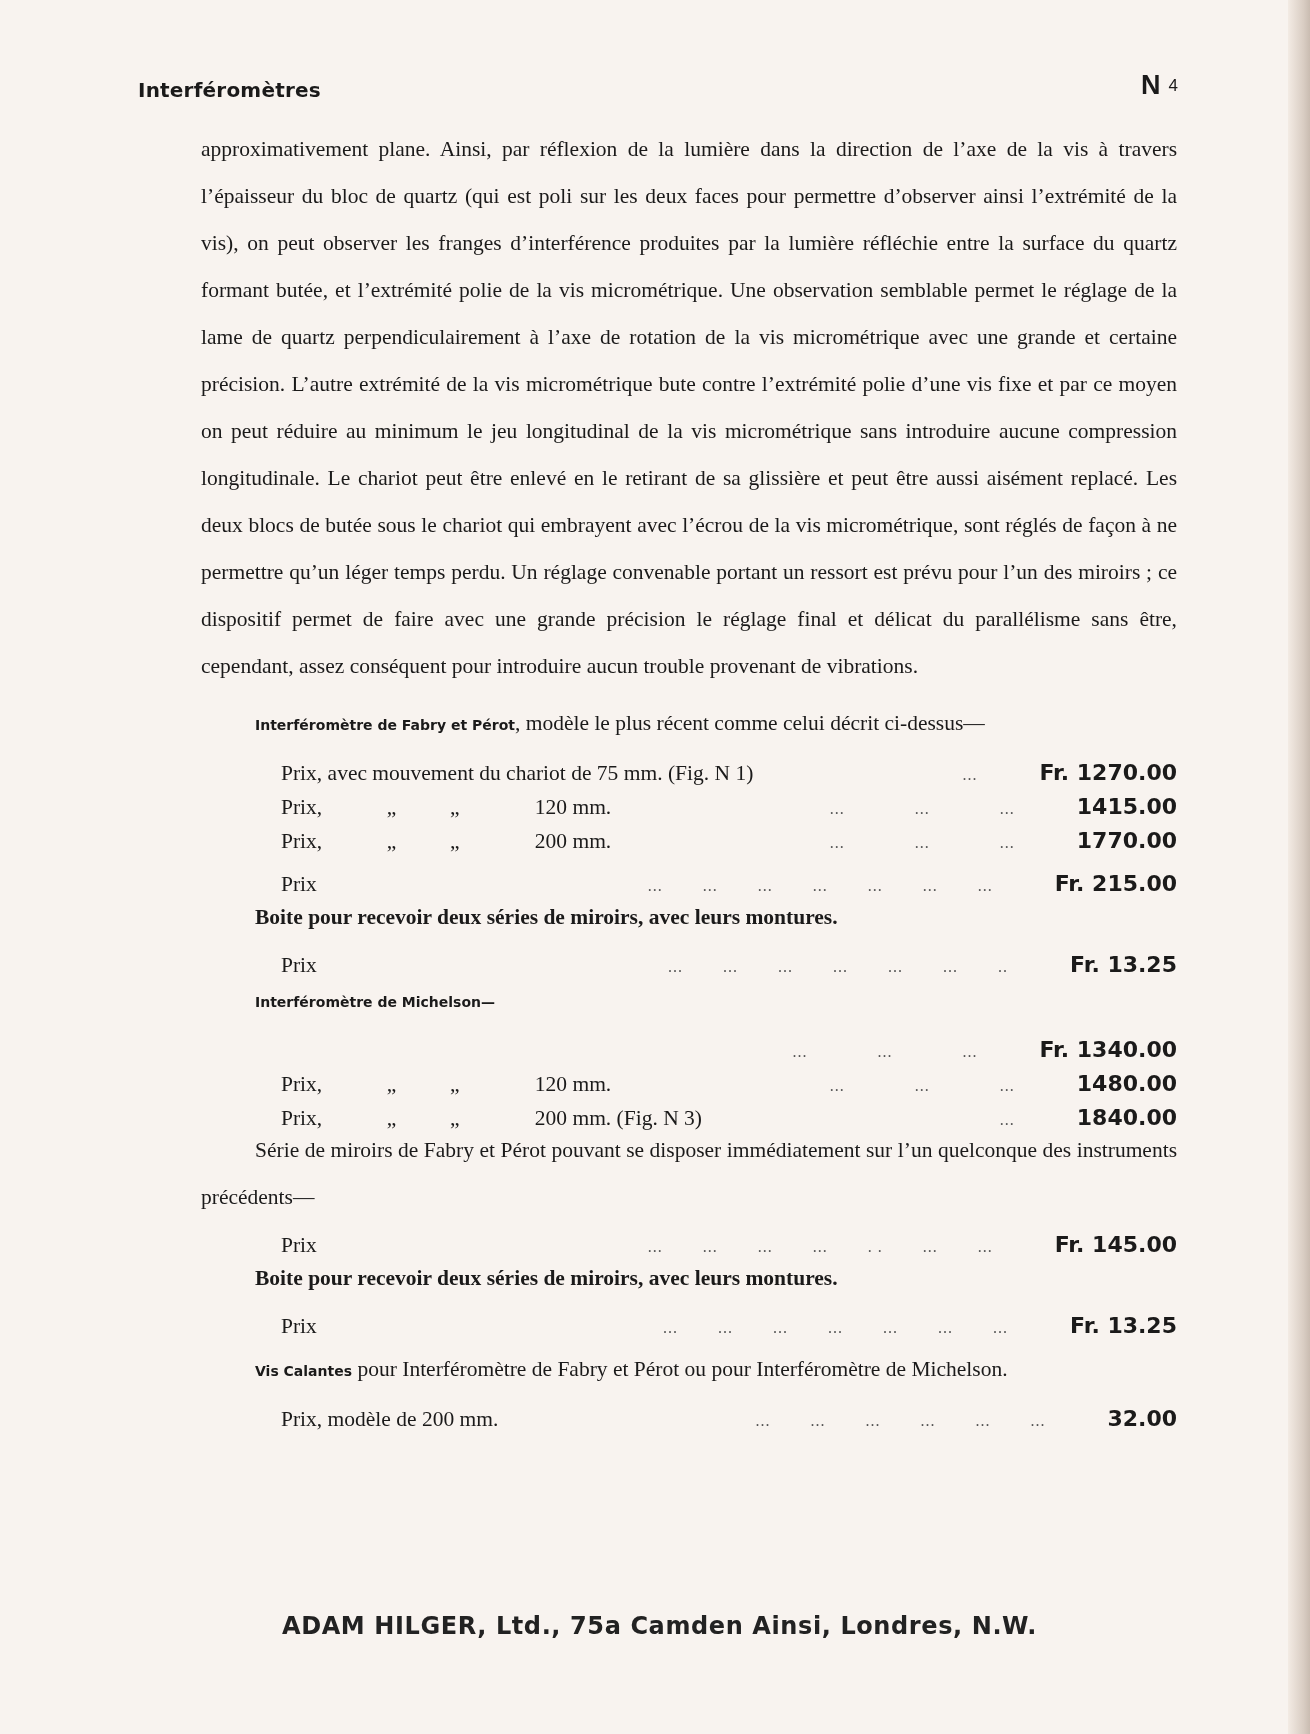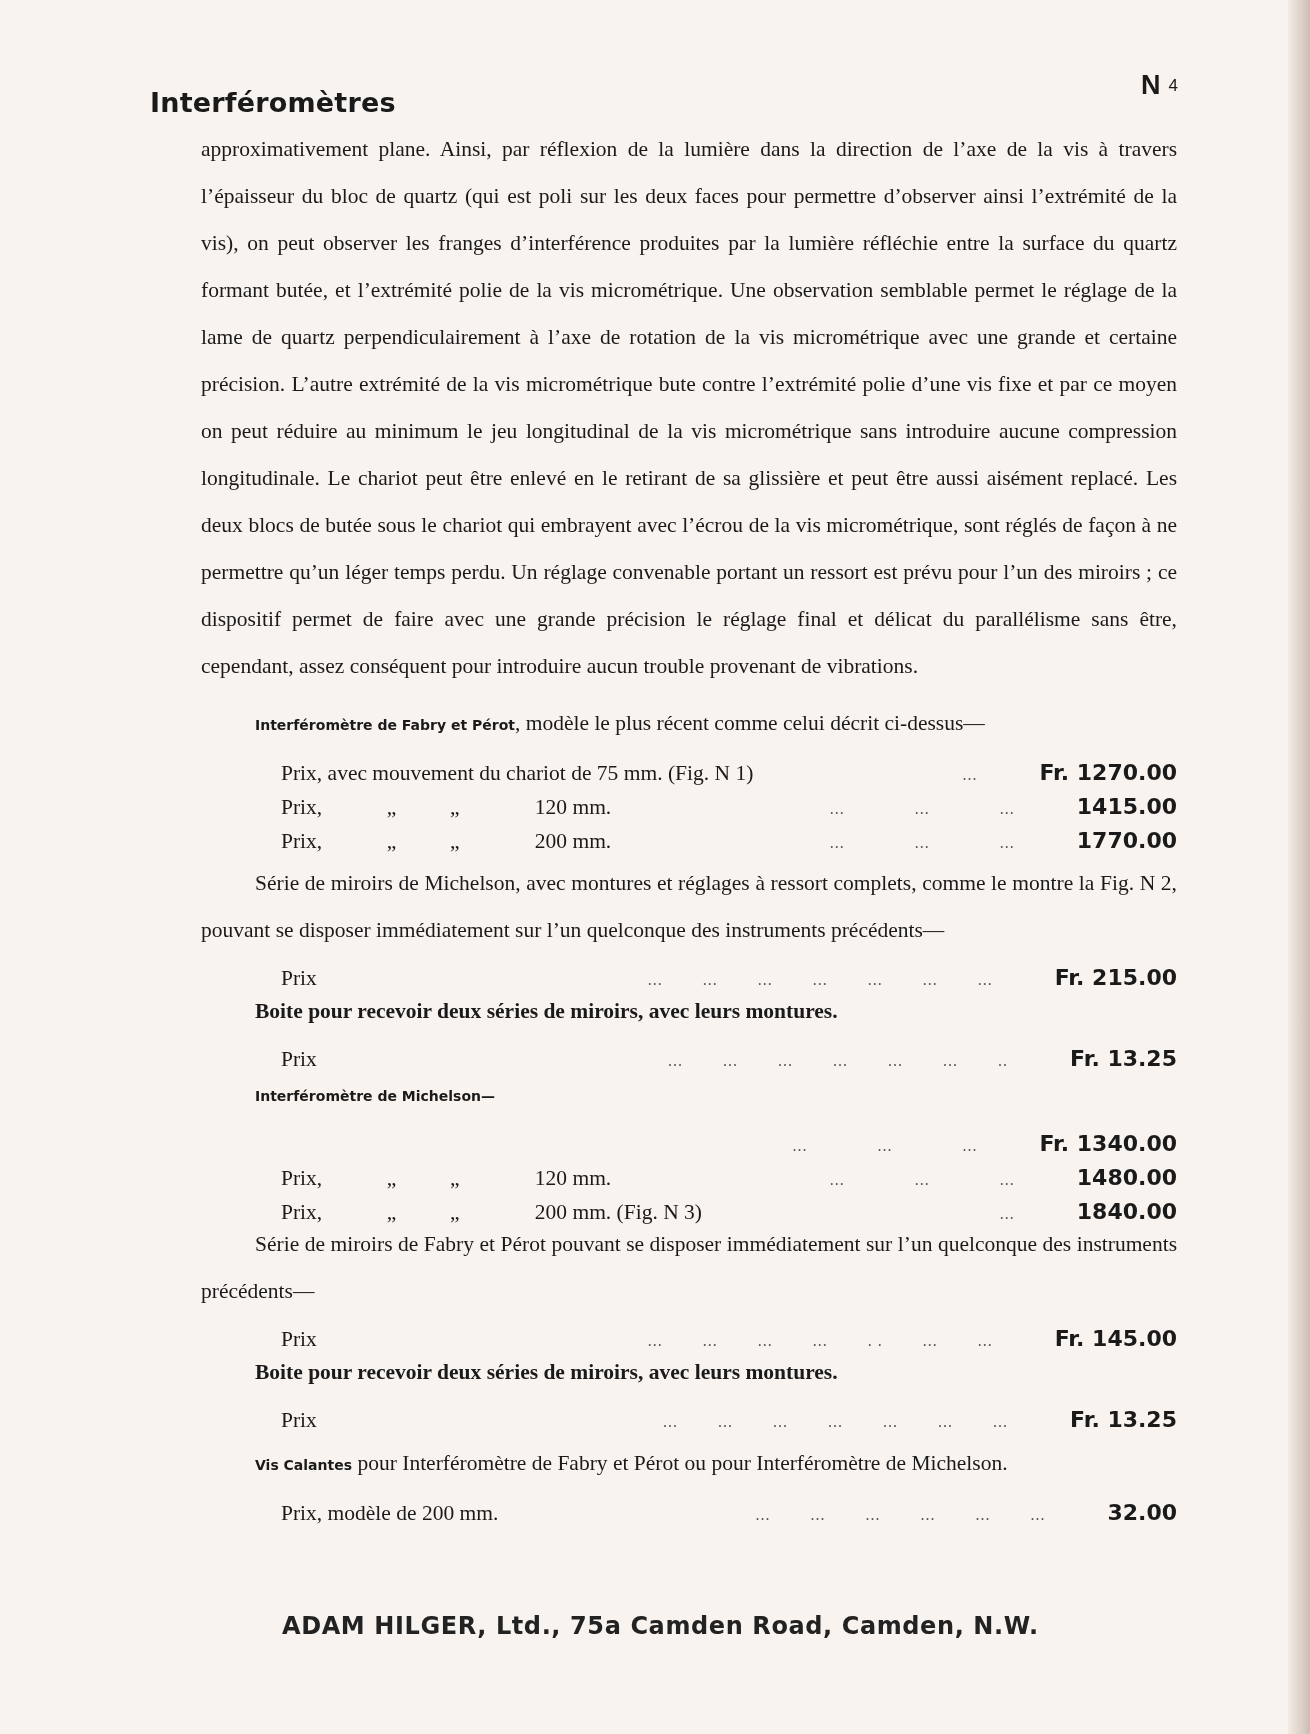--- a/index.html
+++ b/index.html
@@ -10,23 +10,23 @@
       color: #1b1a1a;
     }
     .page-edge {
       position: absolute; top: 0; right: 0; width: 22px; height: 1734px;
       background: linear-gradient(to right, #f3ebe4, #d9cdc3 70%, #c9bcb1);
     }
     .running-head {
       position: absolute; top: 70px; left: 138px; width: 1040px; height: 36px;
     }
     .running-title {
-      position: absolute; left: 0; top: 17px;
+      position: absolute; left: 0; top: 8px;
       font-family: "DejaVu Sans", sans-serif; font-weight: bold;
-      font-size: 27px; letter-spacing: 0.2px; margin-left: 12px;
+      font-size: 20px; letter-spacing: 0.2px;
     }
     .page-no {
       position: absolute; right: 0; top: 0;
       font-family: Liberation Sans, sans-serif; font-weight: bold; font-size: 27px;
     }
     .page-no .num { font-size: 17px; font-weight: normal; margin-left: 8px; vertical-align: 3px; }
     .body-text {
       position: absolute; left: 201px; top: 126px; width: 976px;
       font-family: "Liberation Serif", serif; font-size: 21.5px; line-height: 47px;
     }
@@ -80,21 +80,20 @@
       <span class="leader">...              ...              ...</span>
       <span class="amount">1415.00</span>
     </div>
   <div class="price-row">
       <span class="desc">Prix,            „          „              200 mm.</span>
       <span class="leader">...              ...              ...</span>
       <span class="amount">1770.00</span>
     </div>
 
   <div class="gap"></div>
-  <p class="indent">Série de miroirs de Michelson, avec montures et réglages à ressort complets, comme le montre la Fig. N 2, pouvant se disposer immédiatement sur l’un quelconque des instruments précédents—</p>
   <div class="price-row">
       <span class="desc">Prix</span>
       <span class="leader">...        ...        ...        ...        ...        ...        ...</span>
       <span class="amount">Fr. 215.00</span>
     </div>
   <div class="sub-line">Boite pour recevoir deux séries de miroirs, avec leurs montures.</div>
   <div class="price-row">
       <span class="desc">Prix</span>
       <span class="leader">...        ...        ...        ...        ...        ...        ..</span>
       <span class="amount">Fr. 13.25</span>
@@ -131,13 +130,13 @@
 
   <div class="gap"></div>
   <p class="indent"><span class="bold-lead">Vis Calantes</span><span> pour Interféromètre de Fabry et Pérot ou pour Interféromètre de Michelson.</span></p>
   <div class="price-row">
       <span class="desc">Prix, modèle de 200 mm.</span>
       <span class="leader">...        ...        ...        ...        ...        ...</span>
       <span class="amount">32.00</span>
     </div>
 </div>
 
-<div class="footer">ADAM HILGER, Ltd., 75a Camden Road, Camden, N.W.</div>
+<div class="footer">ADAM HILGER, Ltd., 75a Camden Ainsi, Londres, N.W.</div>
 
 </body></html>

